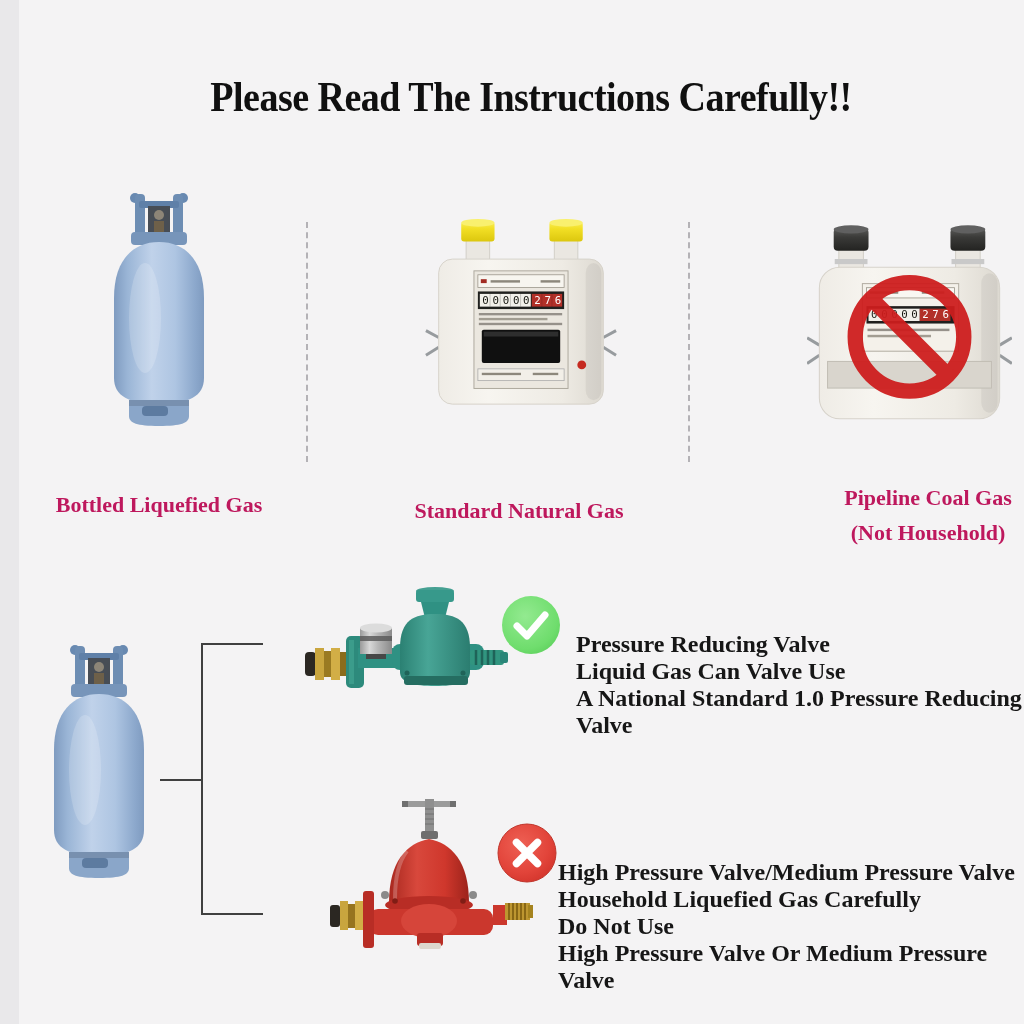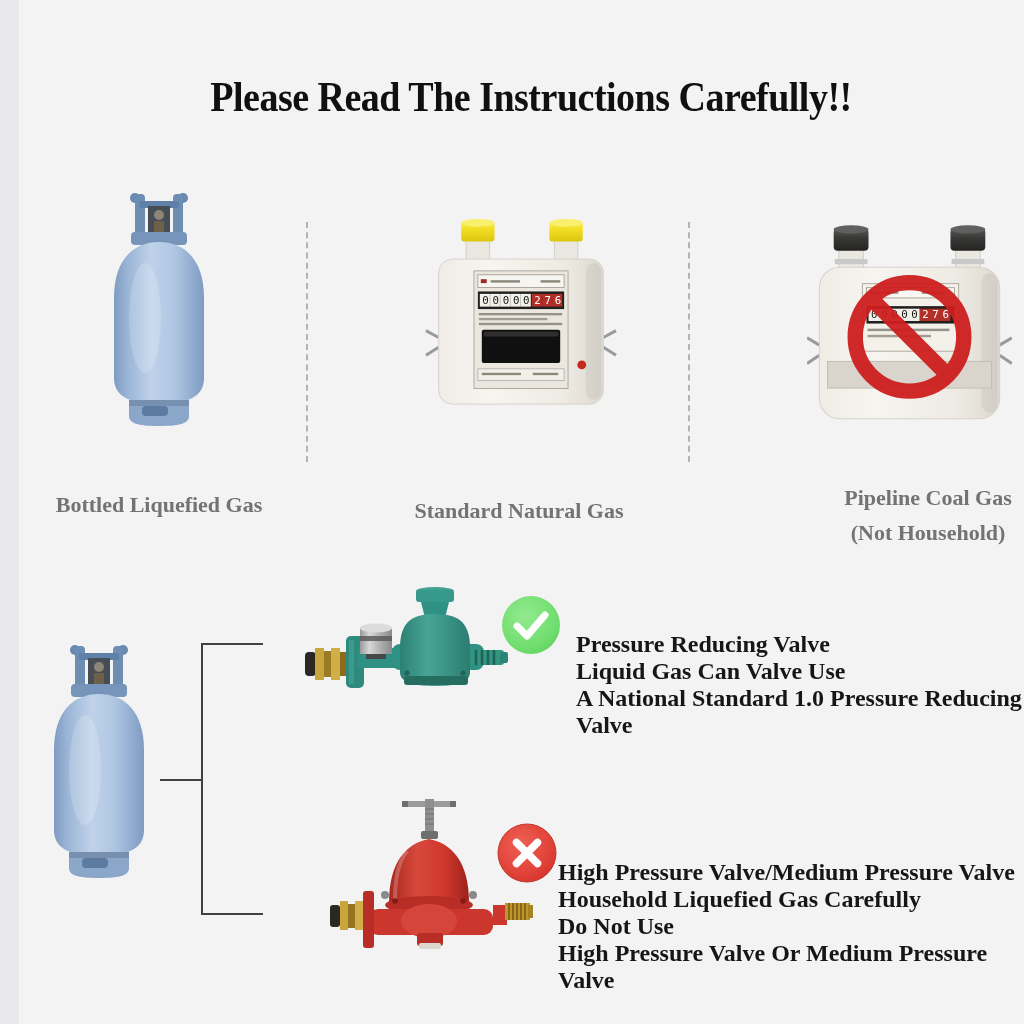--- a/index.html
+++ b/index.html
@@ -1,21 +1,21 @@
 <!DOCTYPE html>
 <html><head>
 <meta charset="utf-8">
 <style>
   html,body{margin:0;padding:0;background:#e9e8ea;}
   .page{position:relative;width:1024px;height:1024px;background:#f4f3f4;overflow:hidden;
         font-family:"Liberation Serif","DejaVu Serif",serif;margin-left:19px;}
   .abs{position:absolute;}
   .title{left:0;right:0;top:74px;text-align:center;font-size:38px;font-weight:bold;
          color:#101010;letter-spacing:-0.5px;transform:scaleY(1.12);}
-  .gas-label{font-size:22px;font-weight:bold;color:#737373;text-align:center;line-height:26px;}
+  .gas-label{font-size:22px;font-weight:bold;color:#be185d;text-align:center;line-height:26px;}
   .gas-label .note{margin-top:9px;}
   .ann{font-size:24px;font-weight:bold;color:#161616;line-height:27px;}
   .divider{width:0;height:240px;top:222px;border-left:2px dashed #b4b2b6;}
   .line{background:#404040;}
   .digB{font-family:"DejaVu Sans Mono",monospace;font-size:11px;letter-spacing:3.8px;fill:#15150f;}
   .digR{font-family:"DejaVu Sans Mono",monospace;font-size:11px;letter-spacing:3.8px;fill:#ffffff;}
   .digB2{font-family:"DejaVu Sans Mono",monospace;font-size:10.5px;letter-spacing:3.5px;fill:#15150f;}
   .digR2{font-family:"DejaVu Sans Mono",monospace;font-size:10.5px;letter-spacing:3.5px;fill:#ffffff;}
 </style>
 </head>

